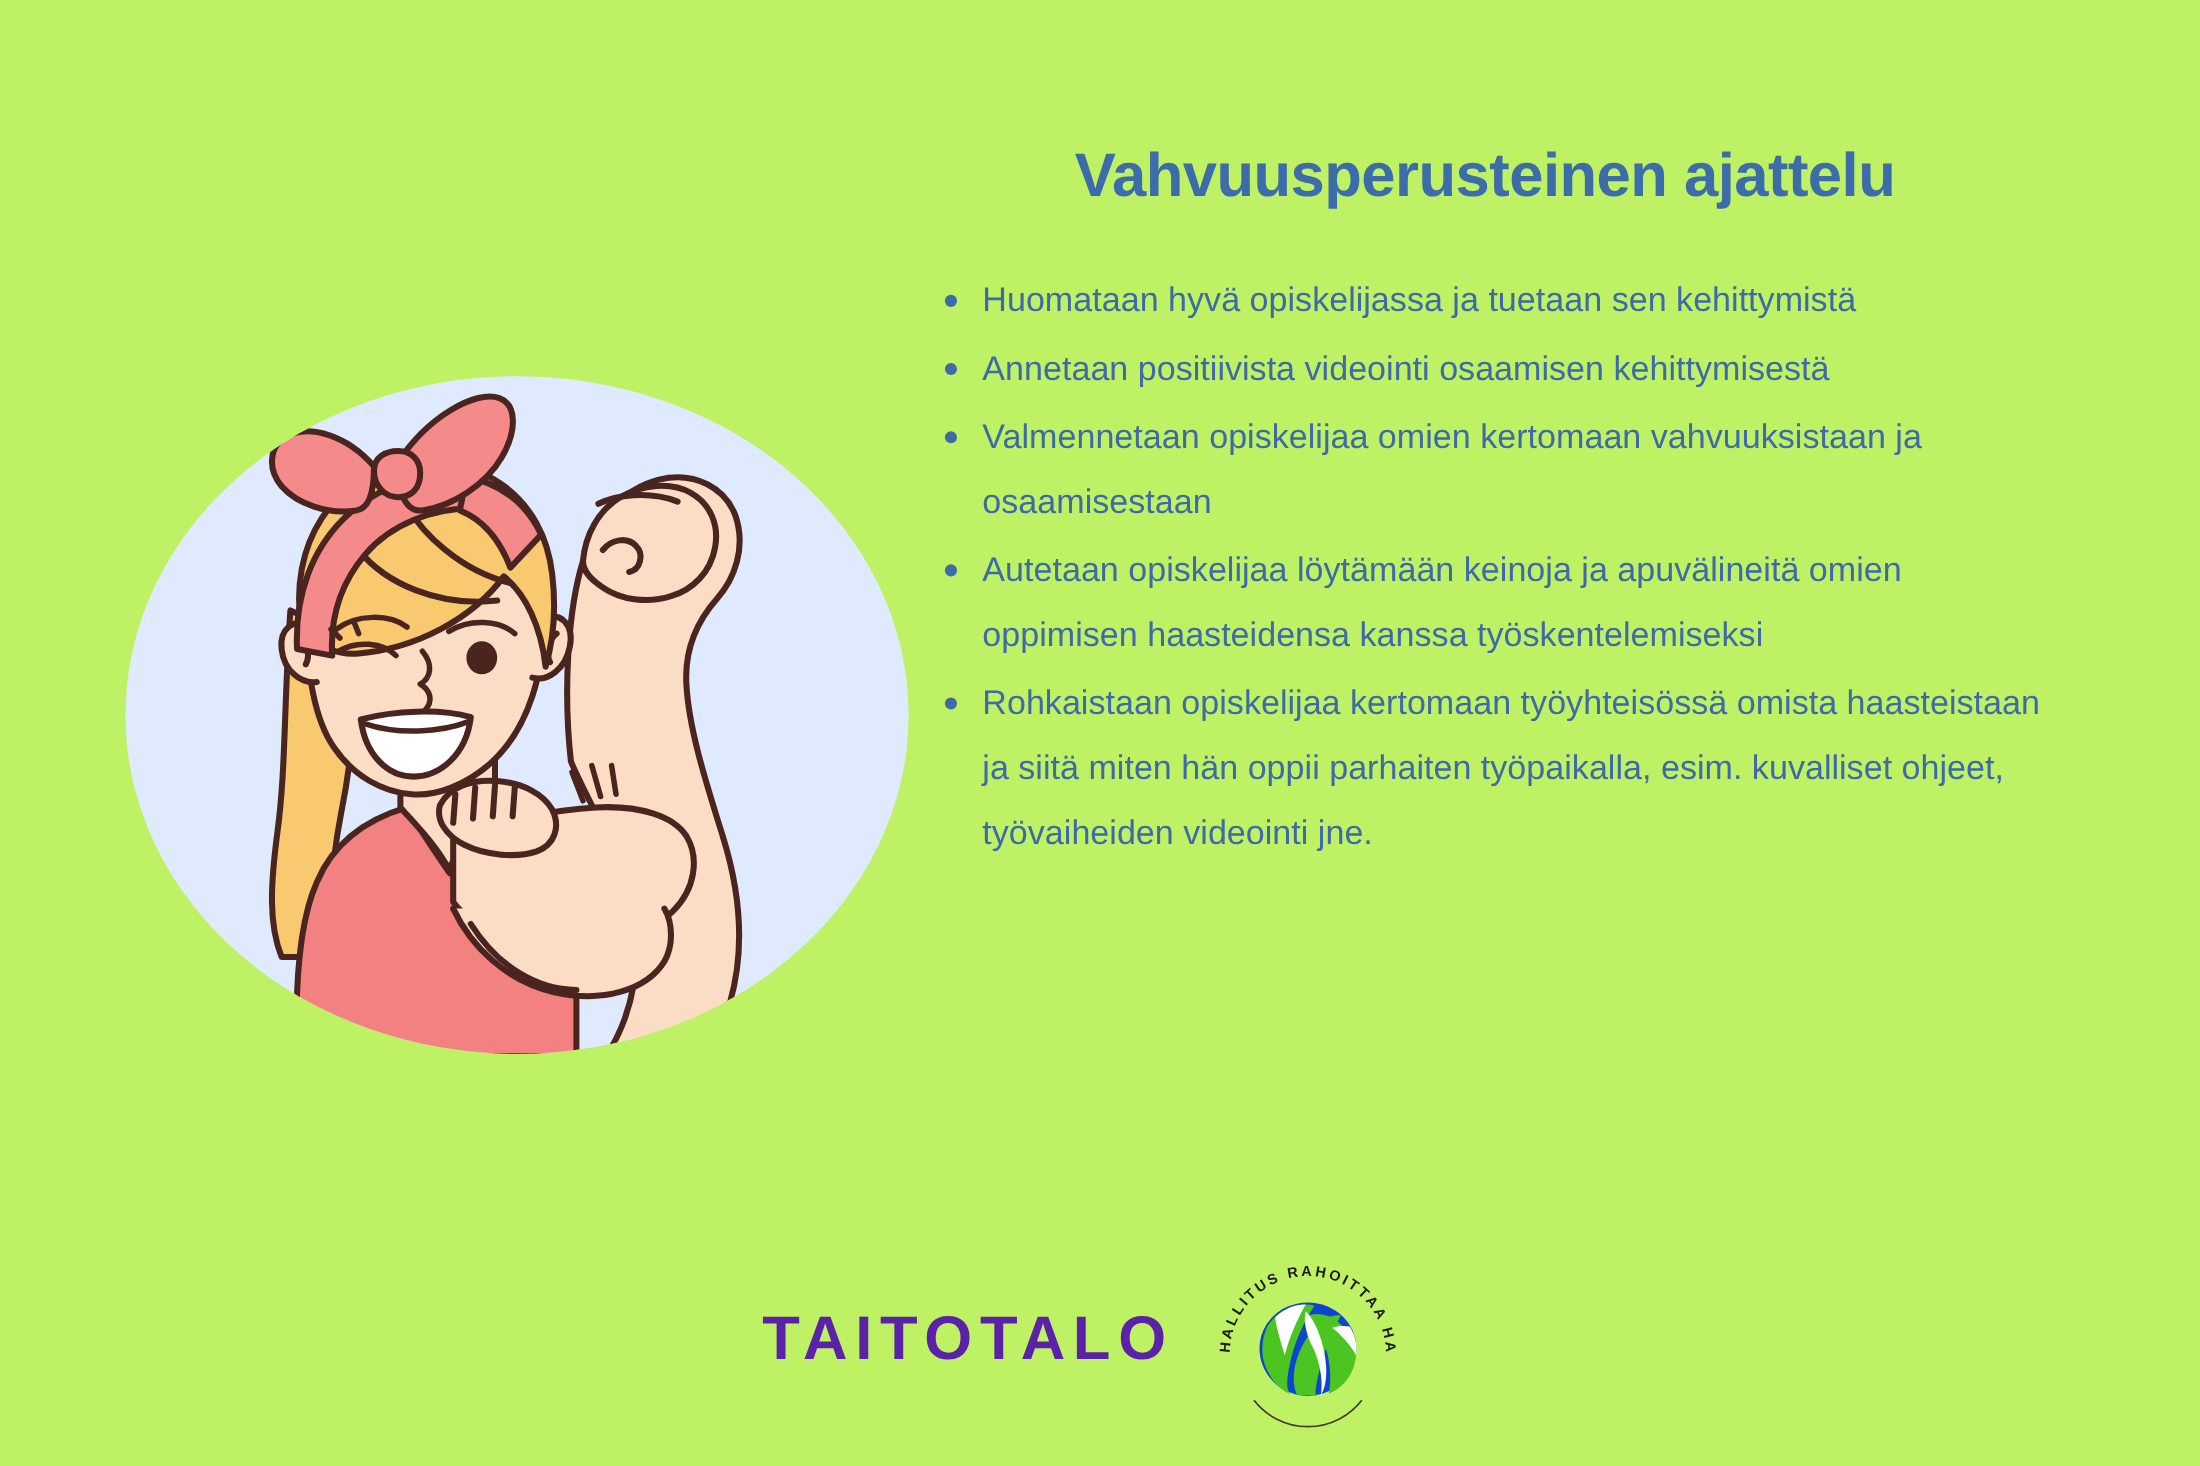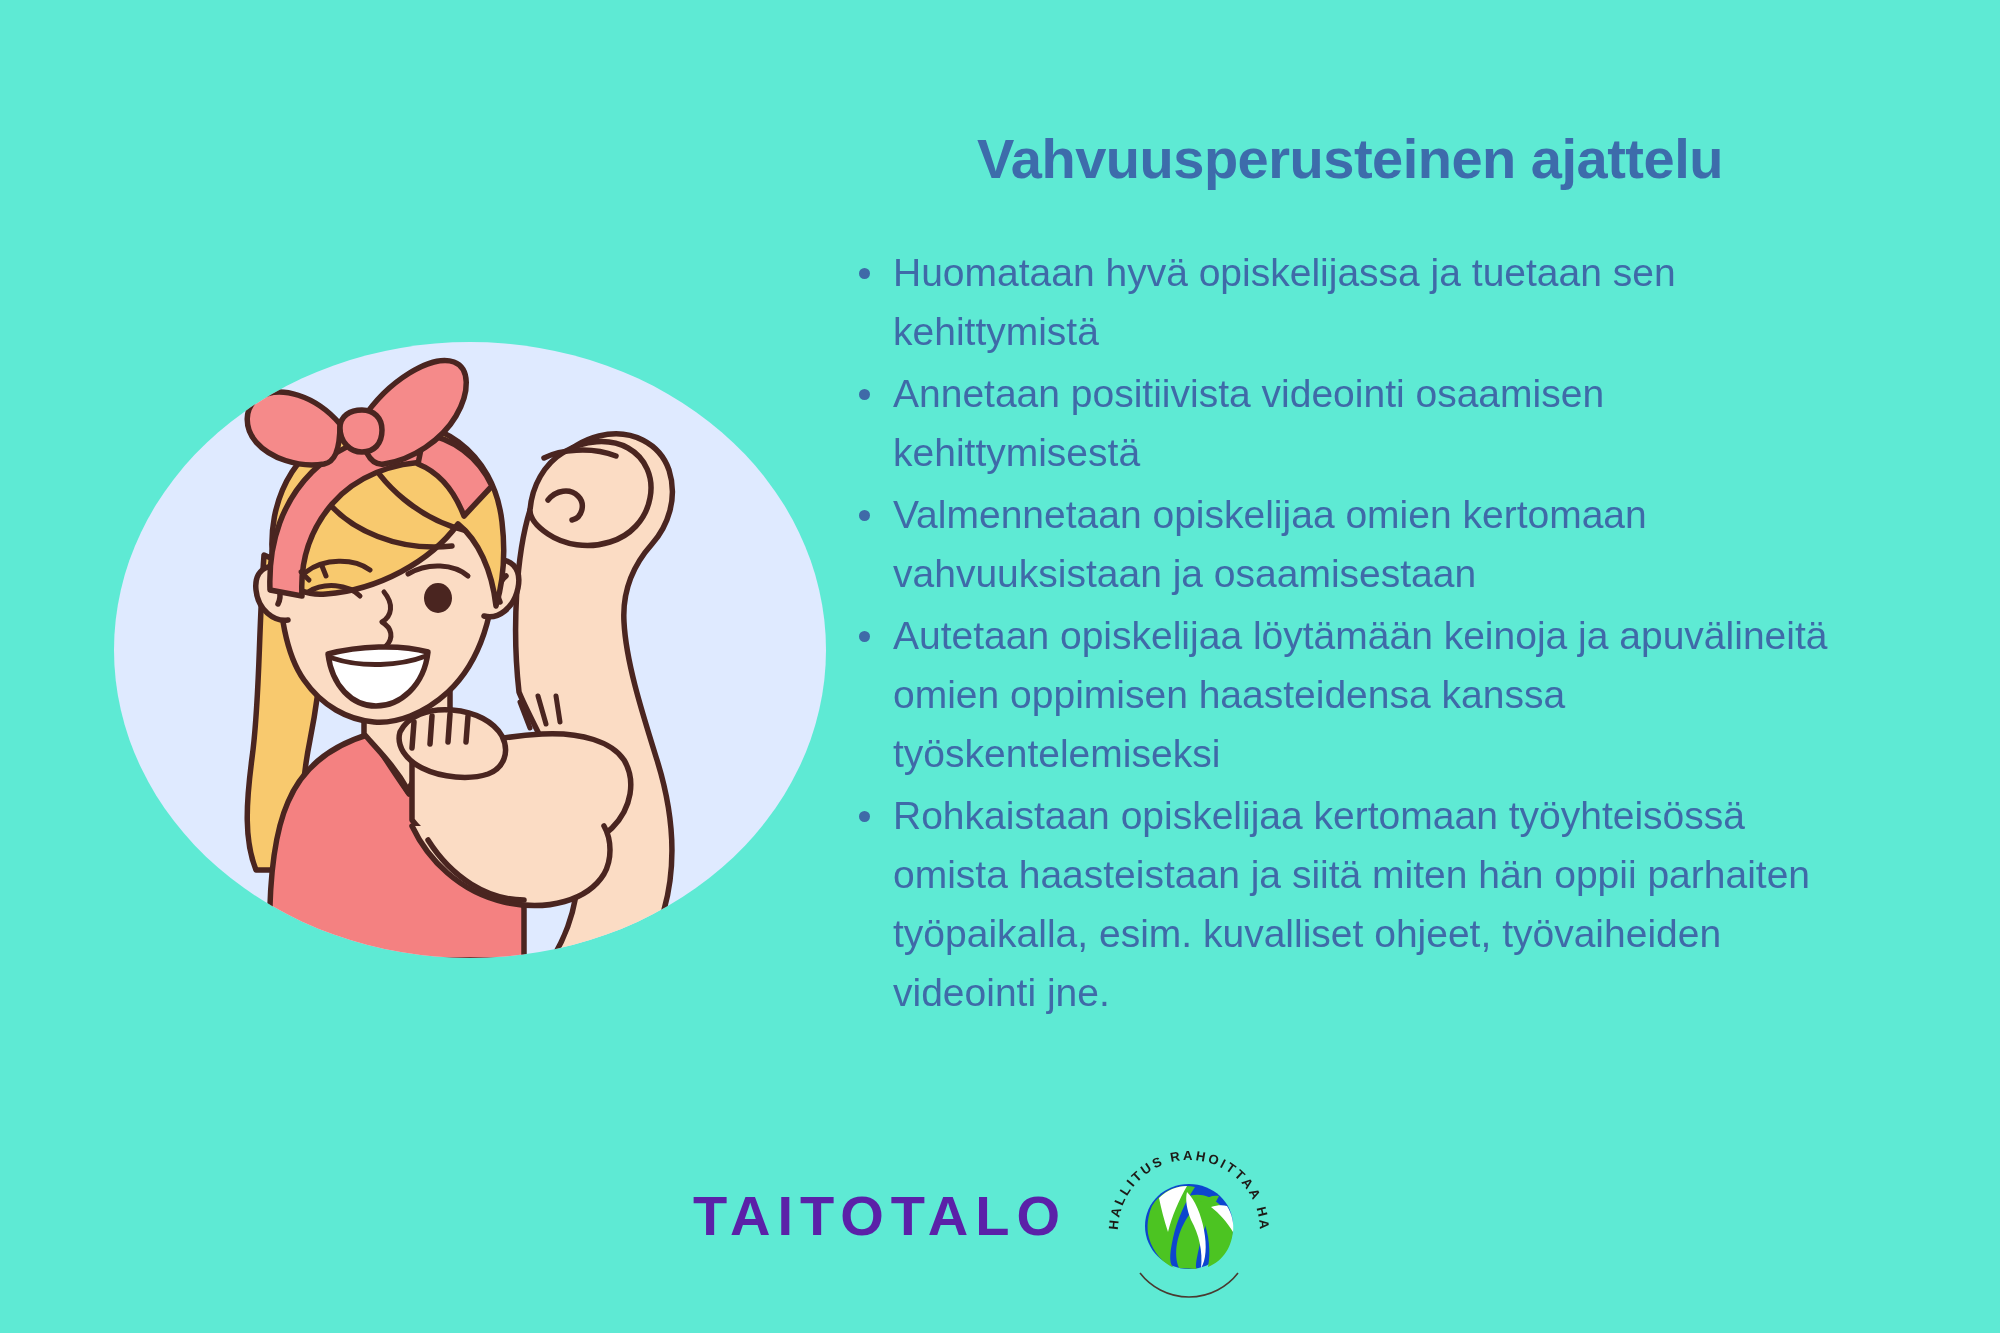--- a/index.html
+++ b/index.html
@@ -9,21 +9,21 @@
   body {
     width: 2000px;
     height: 1333px;
     overflow: hidden;
     font-family: "Liberation Sans", sans-serif;
   }
   #slide {
     position: relative;
     width: 2000px;
     height: 1333px;
-    background: #5eead4;
+    background: #bef264;
     overflow: hidden;
   }
 
   
   #illustration {
     position: absolute;
     left: 112px;
     top: 340px;
     width: 716px;
     height: 620px;
@@ -52,21 +52,21 @@
     white-space: nowrap;
   }
   #bullet-list {
     list-style: none;
     margin: 0;
     padding: 0;
   }
   #bullet-list li {
     position: relative;
     color: #3f6aa8;
-    font-size: 39px;
+    font-size: 31px;
     line-height: 59px;
     padding-left: 48px;
     margin: 0 0 3px 0;
   }
   #bullet-list li .bullet-dot {
     position: absolute;
     left: 14px;
     top: 25px;
     width: 11px;
     height: 11px;

